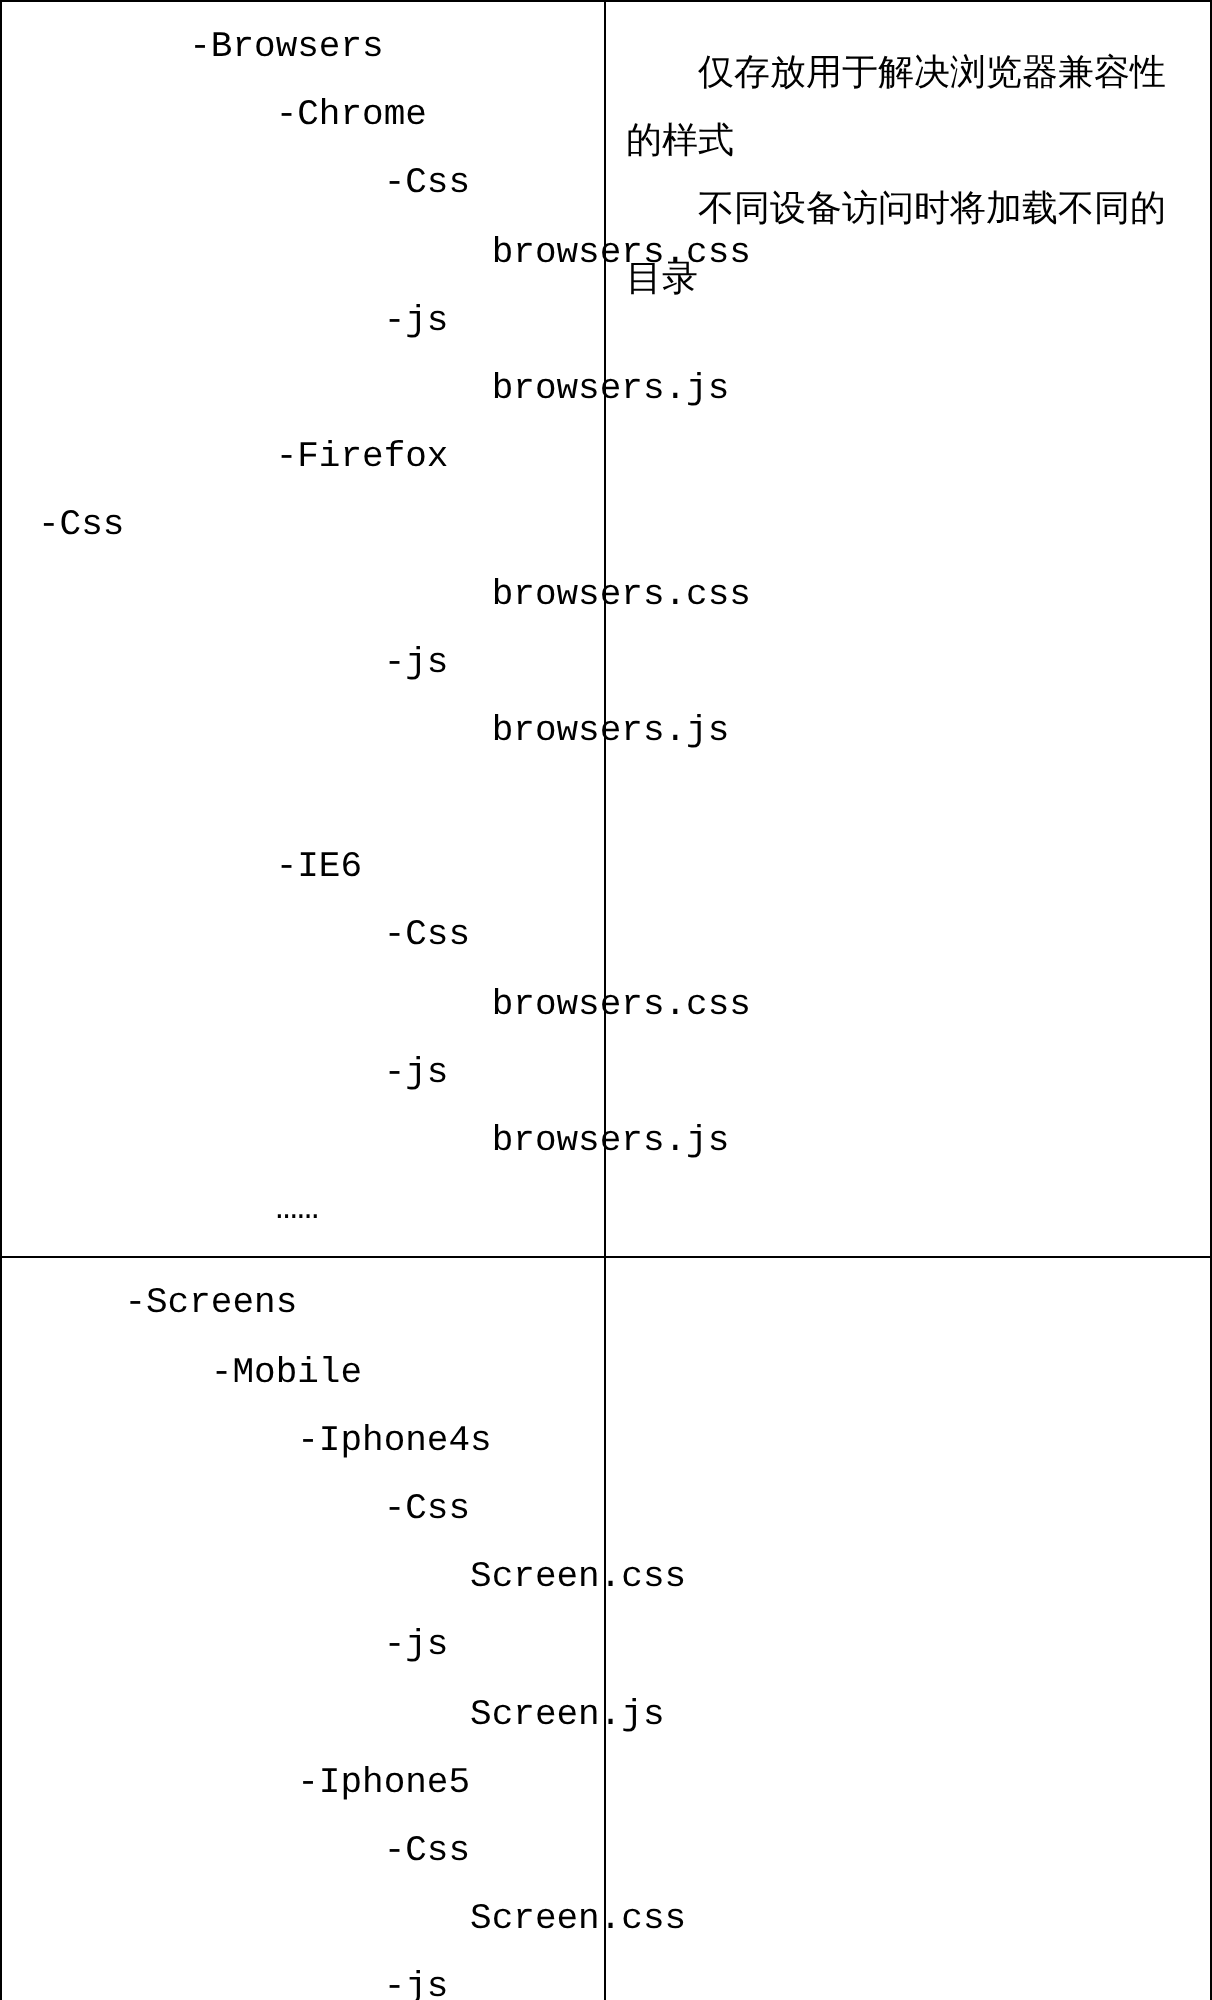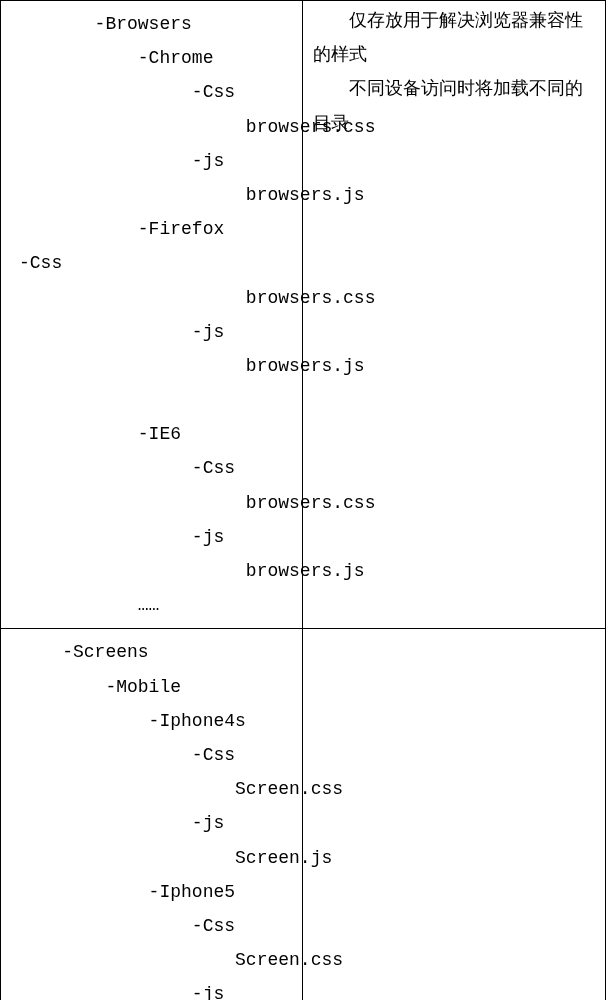--- a/index.html
+++ b/index.html
@@ -27,21 +27,21 @@
     }
     .cell-left {
       width: 50%;
       padding: 6px 8px 6px 18px;
       border-right: 1px solid #000;
       white-space: pre;
       font-family: Liberation Mono, monospace;
     }
     .cell-right {
       width: 50%;
-      padding: 2px 10px;
+      padding: 18px 10px;
       font-family: Liberation Serif, serif;
     }
     .indent-1 {
       text-indent: 2em;
     }
     .para {
       margin: 0;
     }
   </style>
 </head>

